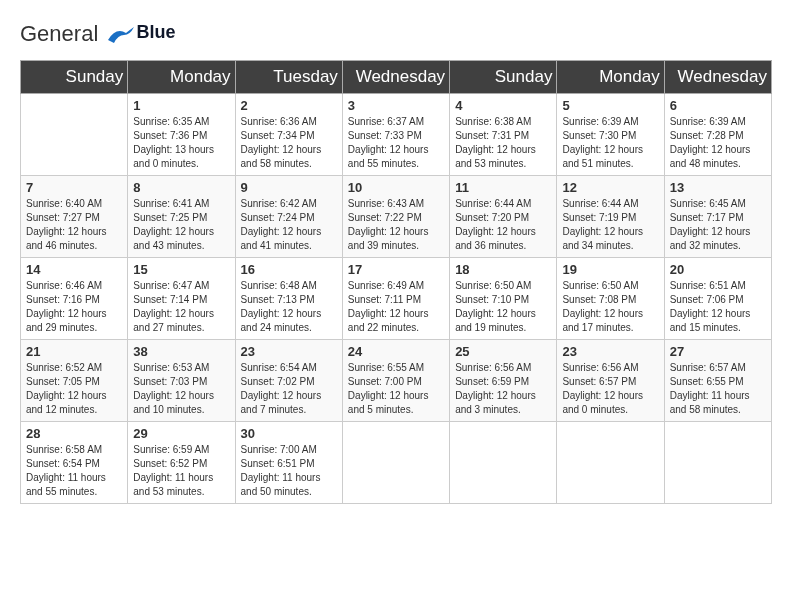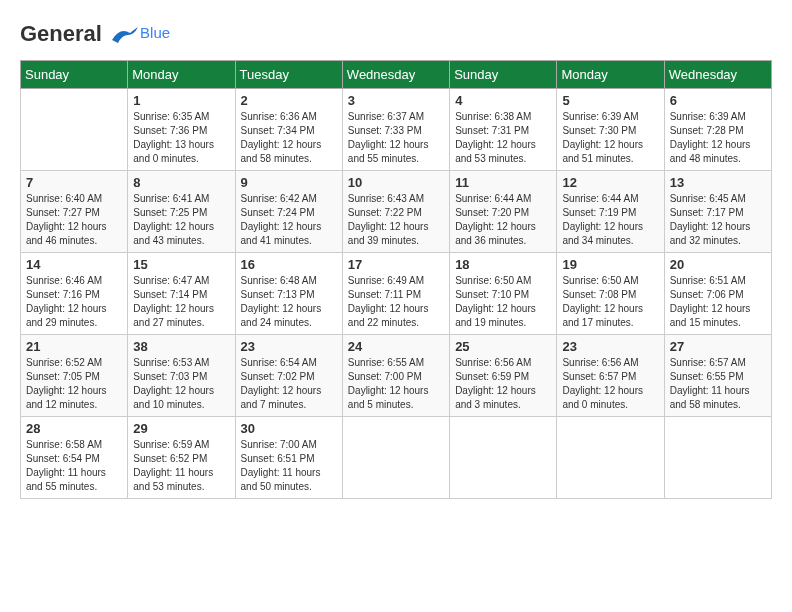--- a/index.html
+++ b/index.html
@@ -36,25 +36,25 @@
     .location {
       font-size: 16px;
       color: #555;
     }
     table {
       width: 100%;
       border-collapse: collapse;
       font-size: 11px;
     }
     thead tr th {
-      background-color: #15803d;
+      background-color: #404040;
       color: #fff;
       padding: 6px 4px;
-      text-align: left;
-      font-size: 13px;
+      text-align: right;
+      font-size: 17px;
       font-weight: normal;
       border: 1px solid #aaa;
     }
     tbody tr td {
       border: 1px solid #ccc;
       vertical-align: top;
       padding: 4px 5px;
       height: 80px;
       width: calc(100% / 7);
       color: #333;
@@ -80,27 +80,27 @@
       background: #fff;
     }
   </style>
 </head>
 <body>
 
 <div class="header">
   <div class="logo">
     <div>
       <div style="display:flex;align-items:center;">
-        <div style="font-size:22px;font-weight:bold;color:#333;line-height:1.1;">
+        <div style="font-size:22px;font-weight:normal;color:#333;line-height:1.1;">
           <span style="color:#333;">General</span>
           <svg class="logo-icon" viewBox="0 0 30 20" xmlns="http://www.w3.org/2000/svg" style="display:inline-block;vertical-align:middle;margin-left:2px;">
             <path d="M2 15 Q10 2 20 8 Q25 4 28 2 Q24 10 18 10 Q12 10 8 18 Z" fill="#1a6fc4"></path>
           </svg>
         </div>
-        <div style="font-size:15px;font-weight:normal;color:#3b82f6;line-height:1.1;margin-top:-4px;">Blue</div>
+        <div style="font-size:18px;font-weight:bold;color:#0f172a;line-height:1.1;margin-top:-4px;">Blue</div>
       </div>
     </div>
   </div>
   <div class="title-block">
     <div class="month-title"></div>
     <div class="location"></div>
   </div>
 </div>
 
 <table>

